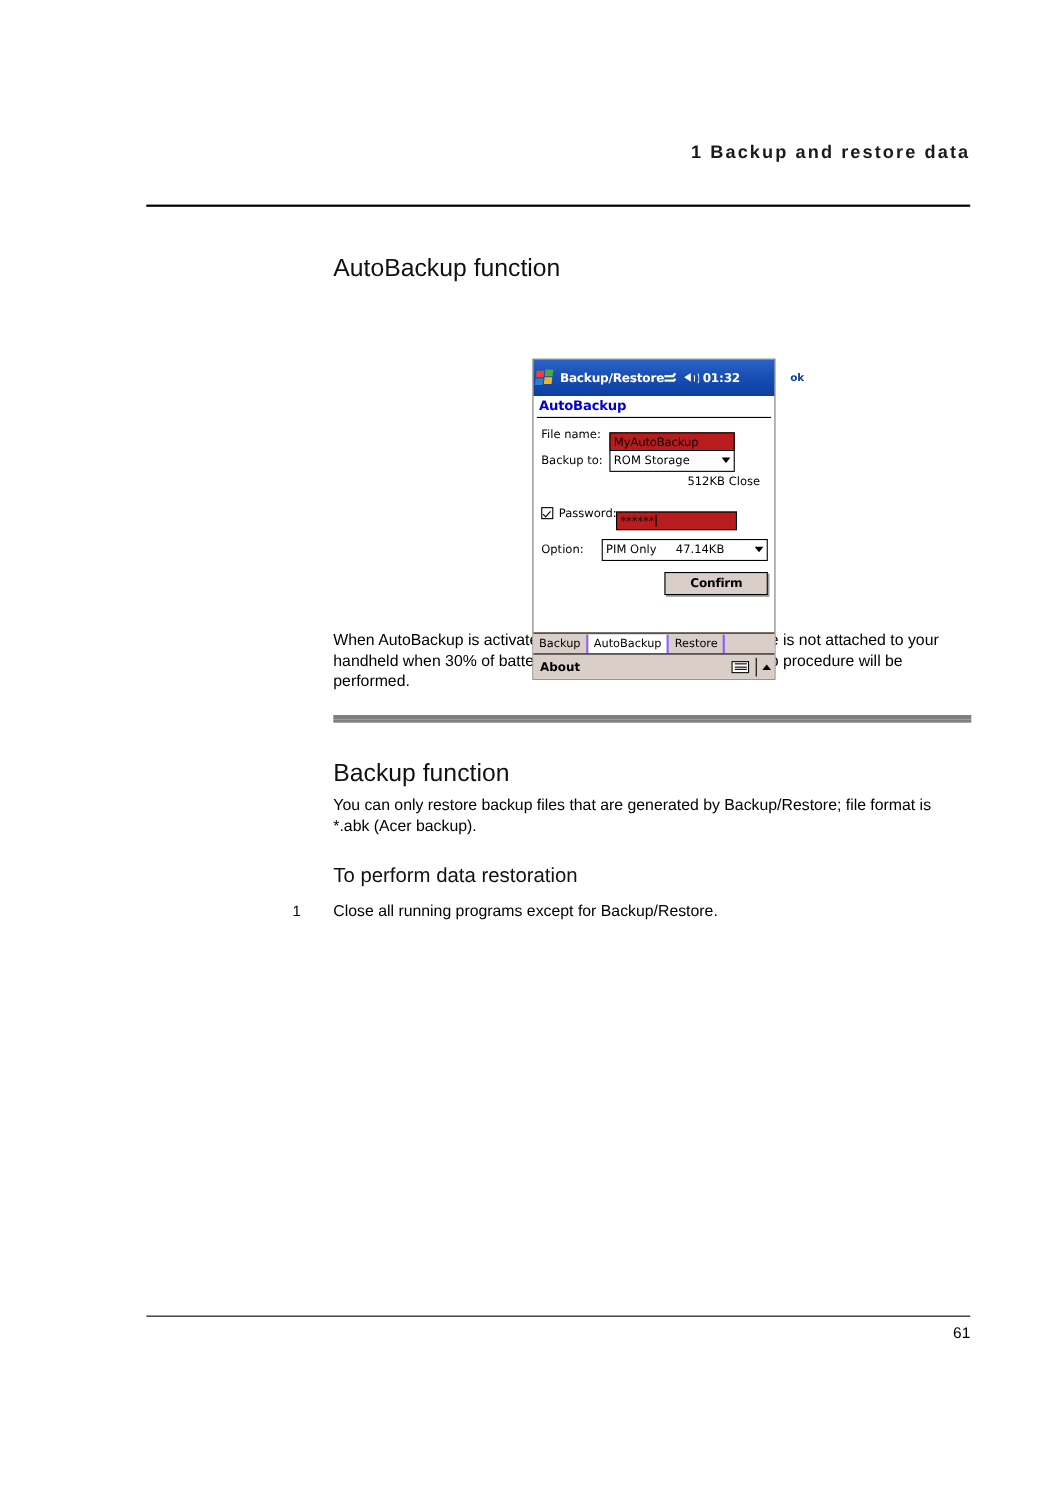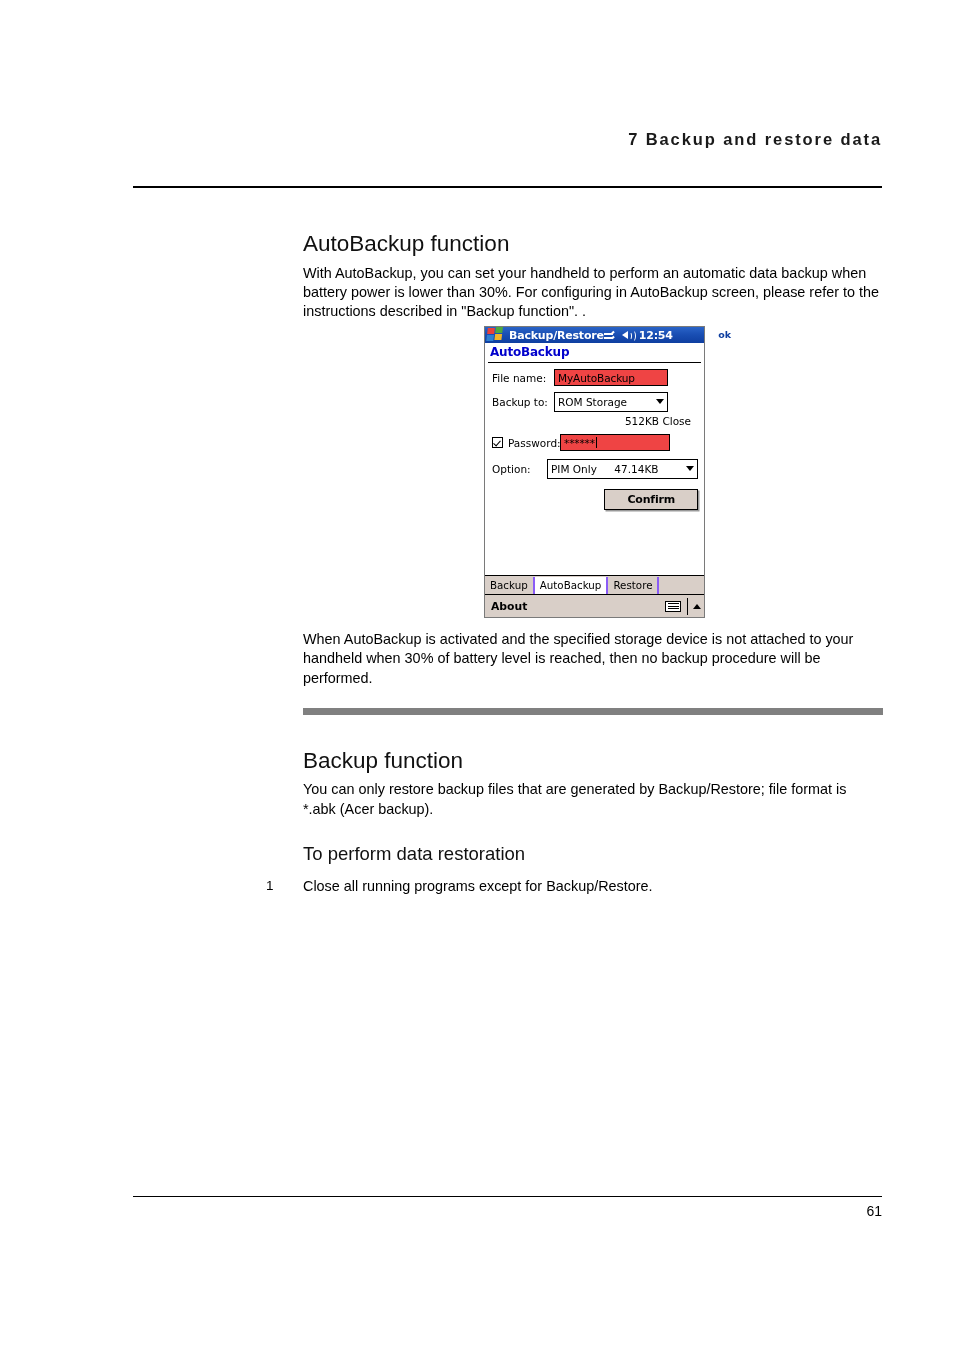--- a/index.html
+++ b/index.html
@@ -121,21 +121,21 @@
     width: 221px;
     height: 292px;
     background: #ffffff;
     border: 1px solid #7a7a7a;
     box-sizing: border-box;
     font-family: "DejaVu Sans", sans-serif;
   }
 
   
   .pda-titlebar {
-    height: 16px;
+    height: 33px;
     background: linear-gradient(to bottom, #2a64c8 0%, #1a4fb4 45%, #0e3ea0 100%);
     display: flex;
     align-items: center;
     padding: 0 3px 0 0;
     box-sizing: border-box;
     position: relative;
   }
   .win-flag {
     width: 18px;
     height: 16px;
@@ -265,28 +265,29 @@
     display: flex;
     align-items: center;
     margin-bottom: 7px;
     height: 17px;
   }
   .field-label { width: 62px; flex: 0 0 auto; }
   .field-label.narrow { width: 55px; }
 
   .textbox {
     border: 1.3px solid #000;
-    background: #ef4444;
+    background: #b91c1c;
     height: 17px;
     box-sizing: border-box;
     padding: 0 3px;
     display: flex;
     align-items: center;
     font-size: 10.5px;
     letter-spacing: -0.1px;
+    margin-top: 14px;
   }
   .tb-filename { width: 114px; }
   .tb-password { width: 110px; position: relative; }
   .caret {
     display:inline-block;
     width: 1.4px; height: 11px;
     background: #000;
     margin-left: 1px;
   }
 
@@ -400,29 +401,28 @@
     margin-left: 2px;
   }
   .cmd-div {
     width: 1px; height: 17px; background: #000; margin-left: 3px;
   }
 </style>
 </head>
 <body>
 
 <div class="page-header">
-  <span class="page-header-title">7 Backup and restore data</span>
+  <span class="page-header-title">1 Backup and restore data</span>
 </div>
 <div class="rule-top"></div>
 
 <div class="content">
 
   <h1 class="sec-title">AutoBackup function</h1>
 
-  <p class="body-text">With AutoBackup, you can set your handheld to perform an automatic data backup when battery power is lower than 30%. For configuring in AutoBackup screen, please refer to the instructions described in "Backup function". .</p>
 
   <div style="height:309px"></div>
 
   <p class="body-text">When AutoBackup is activated and the specified storage device is not attached to your handheld when 30% of battery level is reached, then no backup procedure will be performed.</p>
 
   <div class="note-block">
     <div class="note-bar"></div>
     <div class="note-bar"></div>
   </div>
 
@@ -457,21 +457,21 @@
         <b></b>
           <b></b>
           <b></b>
           <b></b>
       </span>
       <span class="icon-spk">
         <span class="cone"></span>
         <span class="wave w1"></span>
         <span class="wave w2"></span>
       </span>
-      <span class="pda-clock">12:54</span>
+      <span class="pda-clock">01:32</span>
       <span class="ok-btn">ok</span>
     </span>
   </div>
 
   <div class="pda-apphead">AutoBackup</div>
   <div class="pda-sep"></div>
 
   <div class="pda-form">
 
 

